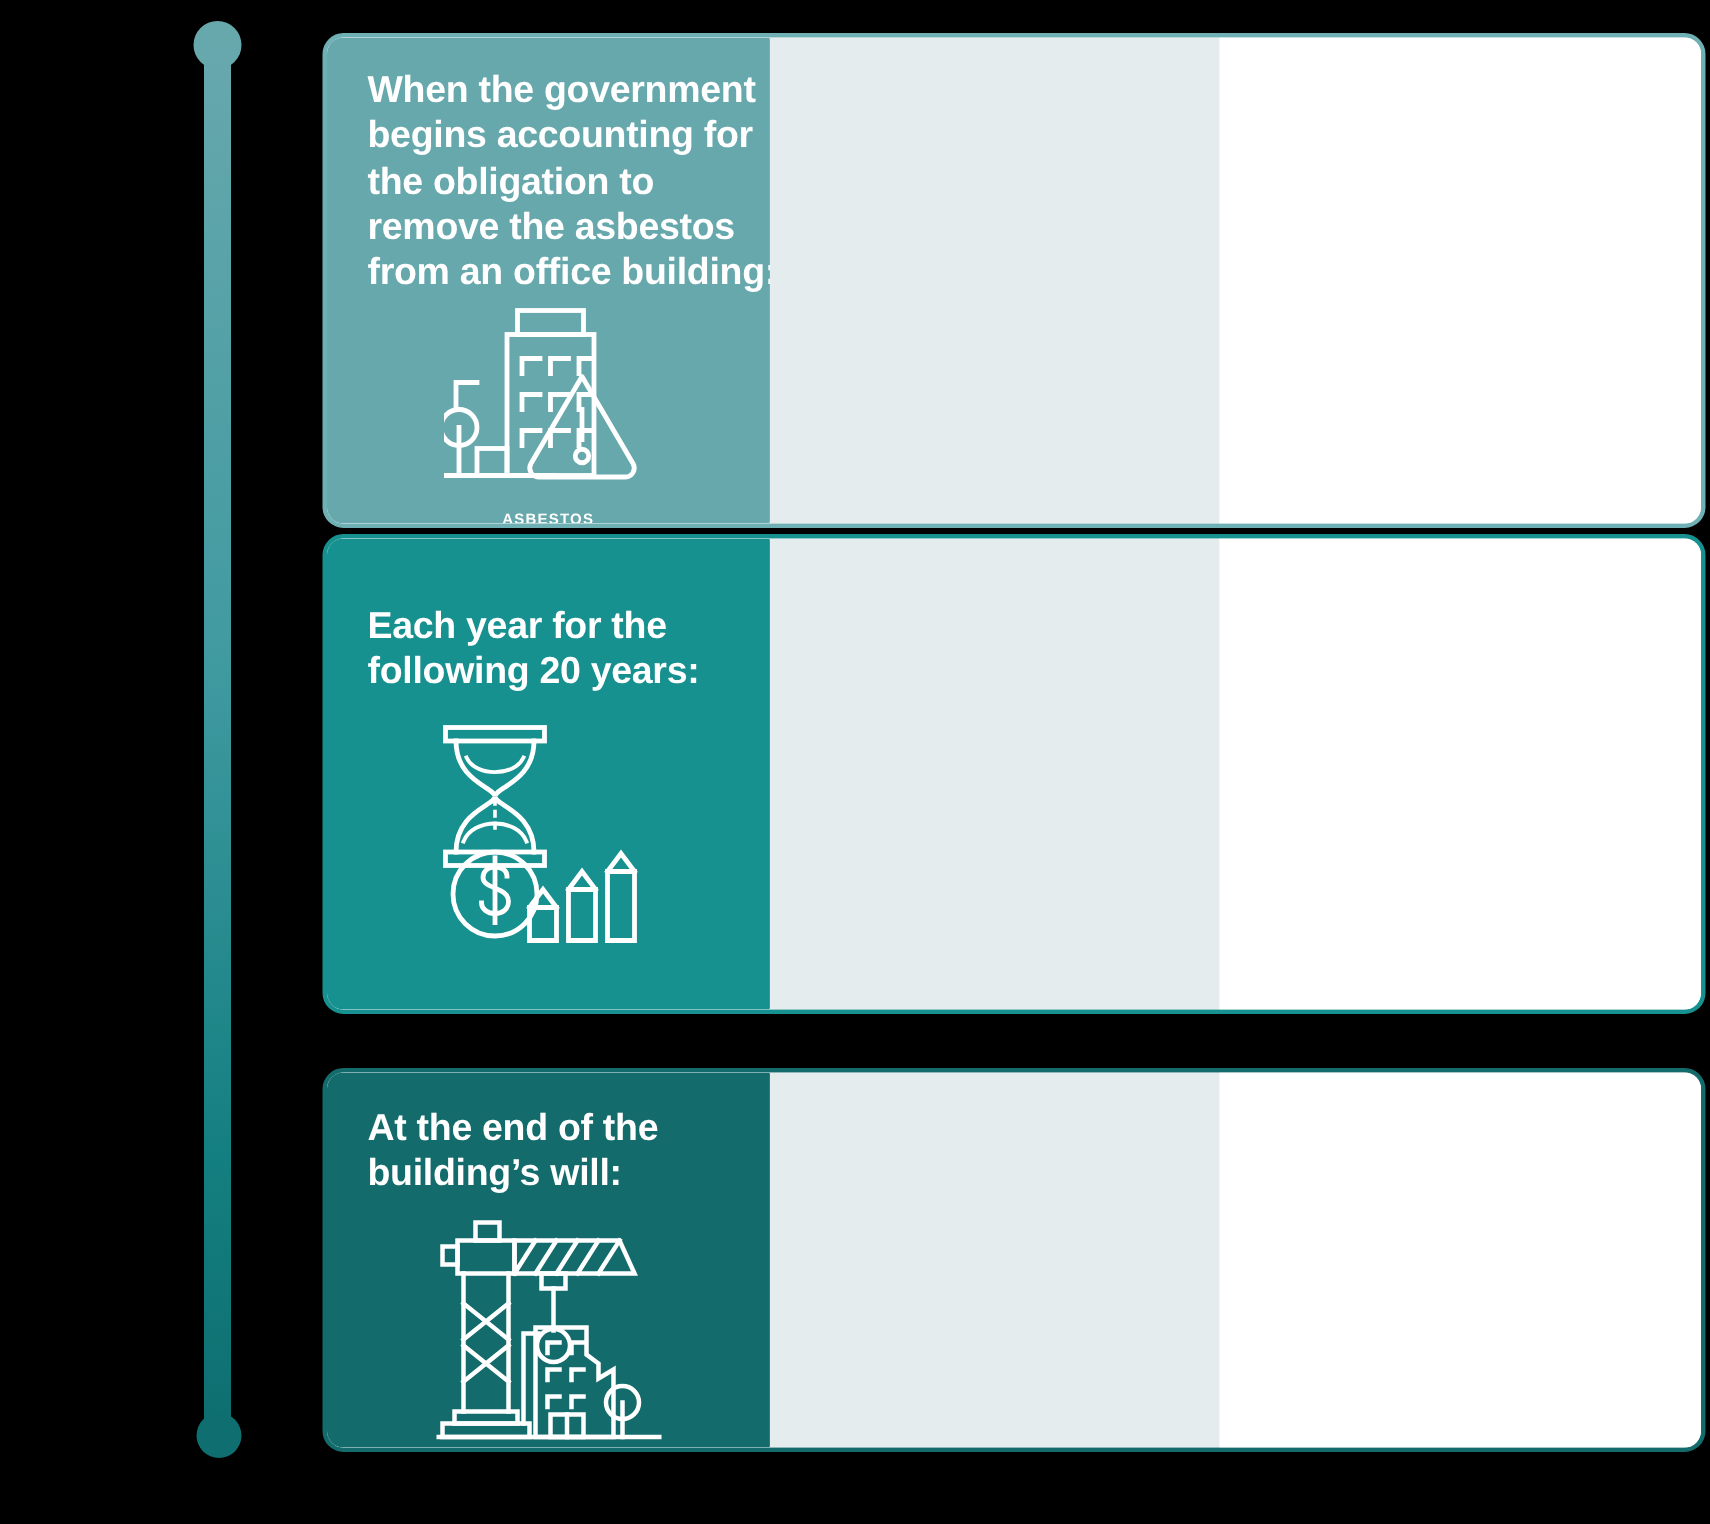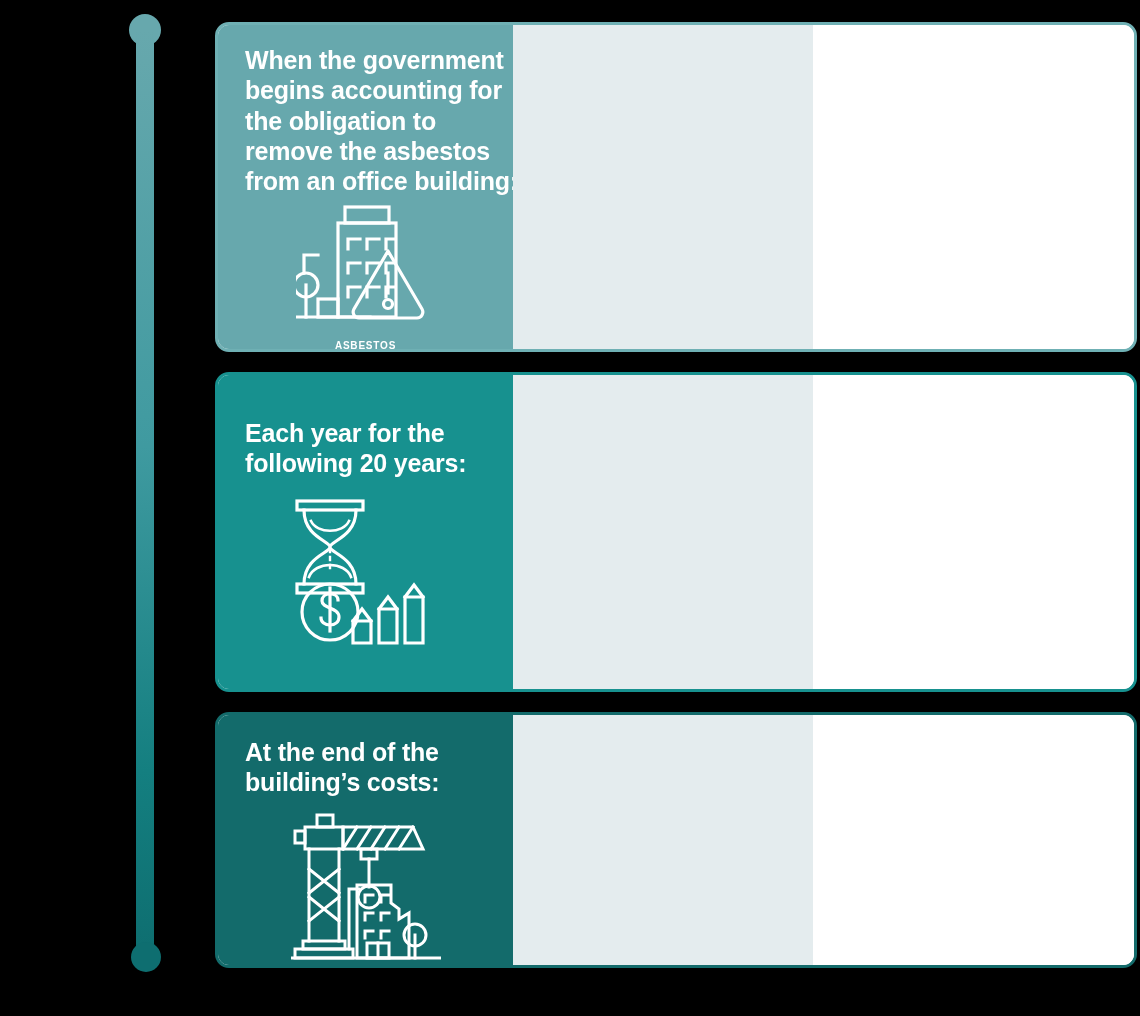--- a/index.html
+++ b/index.html
@@ -54,21 +54,21 @@
   .card {
     position: absolute;
     left: 215px;
     width: 922px;
     border-radius: 14px;
     overflow: hidden;
     background: #ffffff;
     box-sizing: border-box;
   }
   #card-1 { top: 22px;  height: 330px; border: 3px solid #6fb0b4; }
-  #card-2 { top: 372px; height: 320px; border: 3px solid #17918f; }
+  #card-2 { top: 356px; height: 320px; border: 3px solid #17918f; }
   #card-3 { top: 712px; height: 256px; border: 3px solid #136b6b; }
 
   .card-inner {
     position: relative;
     width: 100%;
     height: 100%;
   }
 
   
   .seg-left {
@@ -253,21 +253,21 @@
 
     <div class="seg-right">
       
     </div>
   </div>
 </div>
 
 <div class="card" id="card-3">
   <div class="card-inner">
     <div class="seg-left">
-      <div class="heading">At the end of the building’s costs:</div>
+      <div class="heading">At the end of the building’s will:</div>
       <div class="icon-wrap">
         <svg width="150" height="148" viewBox="0 0 150 148" fill="none" stroke="#ffffff" stroke-width="3" stroke-linecap="square" stroke-linejoin="miter">
 
           <rect x="26" y="2" width="16" height="12"></rect>
 
           <rect x="14" y="14" width="38" height="22"></rect>
           <rect x="4" y="18" width="10" height="12"></rect>
 
           <path d="M52 14 H122 L132 36 H52 Z"></path>
           <path d="M52 36 L66 14 M66 36 L80 14 M80 36 L94 14 M94 36 L108 14 M108 36 L122 14"></path>

